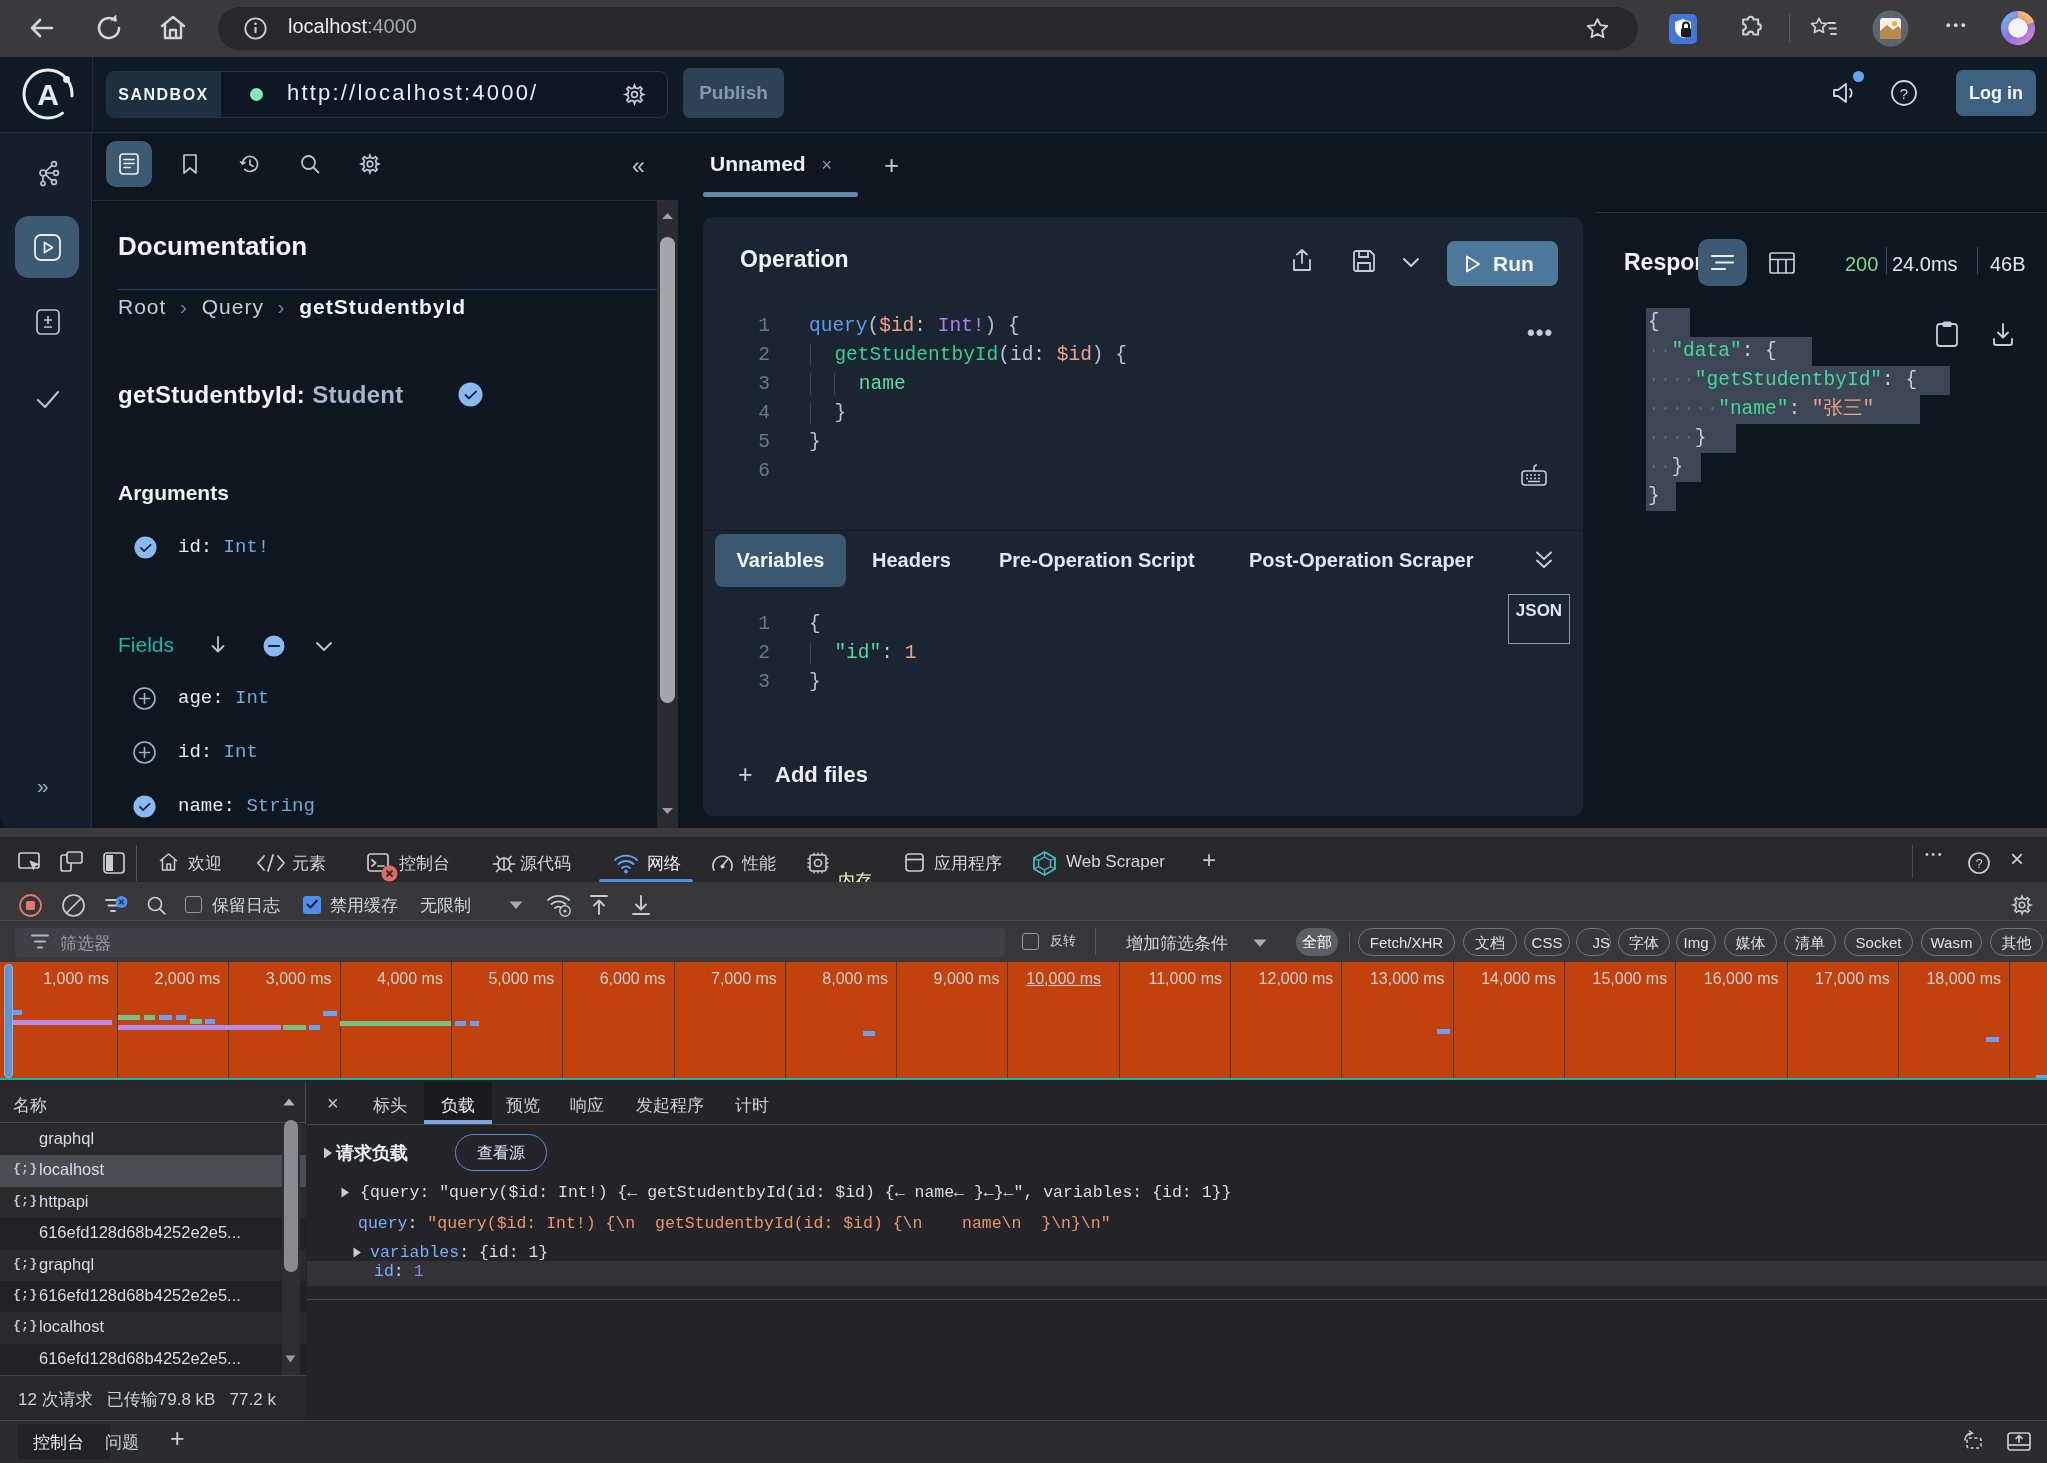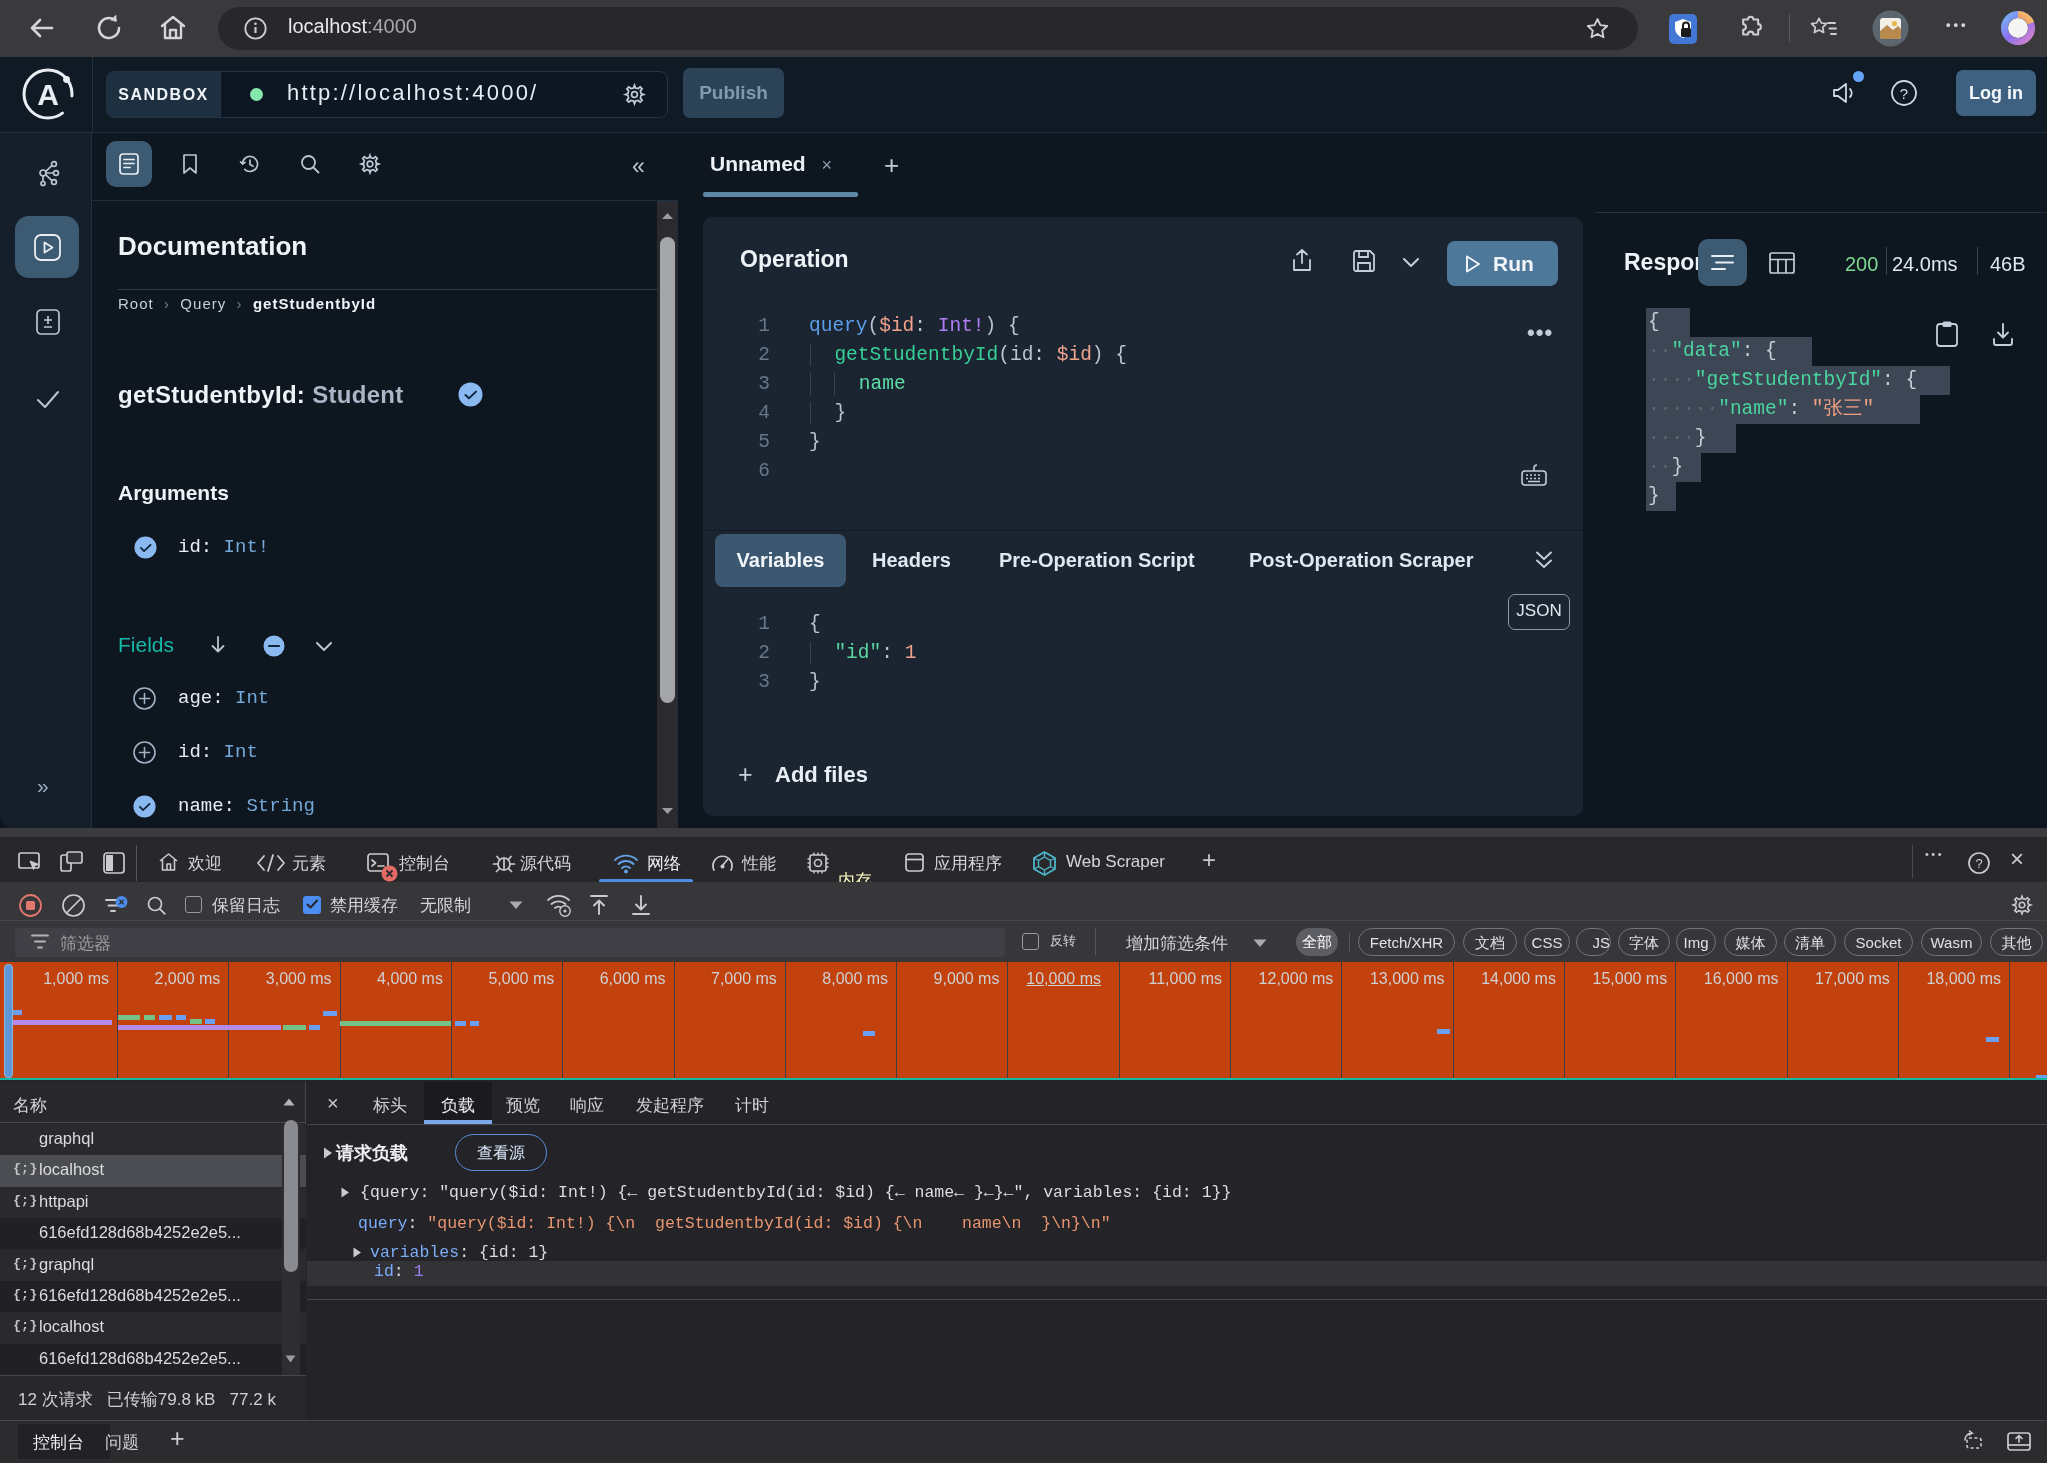--- a/index.html
+++ b/index.html
@@ -158,21 +158,21 @@
     <path d="M15.5 15.5 l5 5" stroke="#b9c6d2" stroke-width="1.8" stroke-linecap="round"></path>
   </svg>
 <svg class="abs" style="left:358px;top:152px" width="24" height="24" viewBox="0 0 24 24">
     <path class="icoap" d="M12 9.2 a2.8 2.8 0 1 1 0 5.6 a2.8 2.8 0 1 1 0 -5.6 z M12 3.2 l1 2.6 2.5 .5 2 -1.6 1.8 1.8 -1.6 2 .5 2.5 2.6 1 -2.6 1 -.5 2.5 1.6 2 -1.8 1.8 -2 -1.6 -2.5 .5 -1 2.6 -1 -2.6 -2.5 -.5 -2 1.6 -1.8 -1.8 1.6 -2 -.5 -2.5 -2.6 -1 2.6 -1 .5 -2.5 -1.6 -2 1.8 -1.8 2 1.6 2.5 -.5 z"></path>
   </svg>
 <div class="abs" style="left:632px;top:153px;font-size:23px;color:#b9c6d2;">«</div>
 <div class="abs" style="left:93px;top:200px;width:585px;height:1px;background:#1f3140"></div>
 
 <div class="abs" style="left:118px;top:231px;font-size:26px;font-weight:bold;color:#eef3f8;">Documentation</div>
 <div class="abs" style="left:118px;top:289px;width:550px;height:1px;background:#2b3e52"></div>
-<div class="abs" style="left:118px;top:295px;font-size:15px;letter-spacing:1px;color:#c3cedb;">Root <span style="color:#718096">&nbsp;›&nbsp;</span> Query <span style="color:#718096">&nbsp;›&nbsp;</span> <b style="color:#f0f4f8">getStudentbyId</b></div>
+<div class="abs" style="left:118px;top:295px;font-size:21px;letter-spacing:1px;color:#c3cedb;">Root <span style="color:#718096">&nbsp;›&nbsp;</span> Query <span style="color:#718096">&nbsp;›&nbsp;</span> <b style="color:#f0f4f8">getStudentbyId</b></div>
 <div class="abs" style="left:118px;top:381px;font-size:24px;letter-spacing:0.3px;font-weight:bold;color:#eef3f8;">getStudentbyId: <span style="color:#a8b6c6">Student</span></div>
 <svg class="abs" style="left:458px;top:382px" width="25" height="25" viewBox="0 0 25 25">
     <circle cx="12.5" cy="12.5" r="12" fill="#8ab9f2"></circle>
     <path d="M7.5 13 l3.4 3.4 L18 9.6" stroke="#10243a" stroke-width="2" fill="none" stroke-linecap="round" stroke-linejoin="round"></path>
   </svg>
 <div class="abs" style="left:118px;top:481px;font-size:21px;font-weight:bold;color:#eef3f8;">Arguments</div>
 <svg class="abs" style="left:134px;top:536px" width="23" height="23" viewBox="0 0 25 25">
     <circle cx="12.5" cy="12.5" r="12" fill="#8ab9f2"></circle>
     <path d="M7.5 13 l3.4 3.4 L18 9.6" stroke="#10243a" stroke-width="2" fill="none" stroke-linecap="round" stroke-linejoin="round"></path>
   </svg>
@@ -253,21 +253,21 @@
   </svg>
 <div class="abs" style="left:703px;top:530px;width:880px;height:1px;background:#101b26;"></div>
 
 <div class="abs" style="left:715px;top:534px;width:131px;height:53px;background:#3c5870;border-radius:8px;color:#f2f6fa;font-weight:bold;font-size:20px;text-align:center;line-height:53px;">Variables</div>
 <div class="abs" style="left:872px;top:549px;font-size:20px;font-weight:bold;color:#dfe8f0;">Headers</div>
 <div class="abs" style="left:999px;top:549px;font-size:20px;font-weight:bold;color:#dfe8f0;">Pre-Operation Script</div>
 <div class="abs" style="left:1249px;top:549px;font-size:20px;font-weight:bold;color:#dfe8f0;">Post-Operation Scraper</div>
 <svg class="abs" style="left:1533px;top:549px" width="22" height="22" viewBox="0 0 22 22">
     <path d="M4 3.5 l7 6.5 7 -6.5 M4 11.5 l7 6.5 7 -6.5" stroke="#c3cedb" stroke-width="1.9" fill="none" stroke-linecap="round" stroke-linejoin="round"></path>
   </svg>
-<div class="abs" style="left:1508px;top:594px;width:62px;height:36px;border:1.5px solid #8b98a5;border-radius:7px;color:#dfe6ee;font-weight:normal;font-size:17px;text-align:center;line-height:32px;">JSON</div>
+<div class="abs" style="left:1508px;top:594px;width:62px;height:50px;border:1.5px solid #8b98a5;border-radius:0;color:#dfe6ee;font-weight:bold;font-size:17px;text-align:center;line-height:32px;">JSON</div>
 
 <div class="abs mono" style="left:703px;top:610px;font-size:19.5px;line-height:29px;color:#b9c4cf;">
     <div style="position:absolute;left:45px;width:22px;text-align:right;color:#66788a;">1<br>2<br>3</div>
 <div style="position:absolute;left:106px;white-space:pre;">{
 <span style="border-left:1px solid #32465a;margin-left:1px"> </span> <span style="color:#59d5a2">"id"</span>: <span style="color:#f1a28c">1</span>
 }</div>
   </div>
 <div class="abs" style="left:738px;top:760px;font-size:25px;color:#c8d2dc;">+</div>
 <div class="abs" style="left:775px;top:762px;font-size:22px;font-weight:bold;color:#e8eef4;">Add files</div>
 

